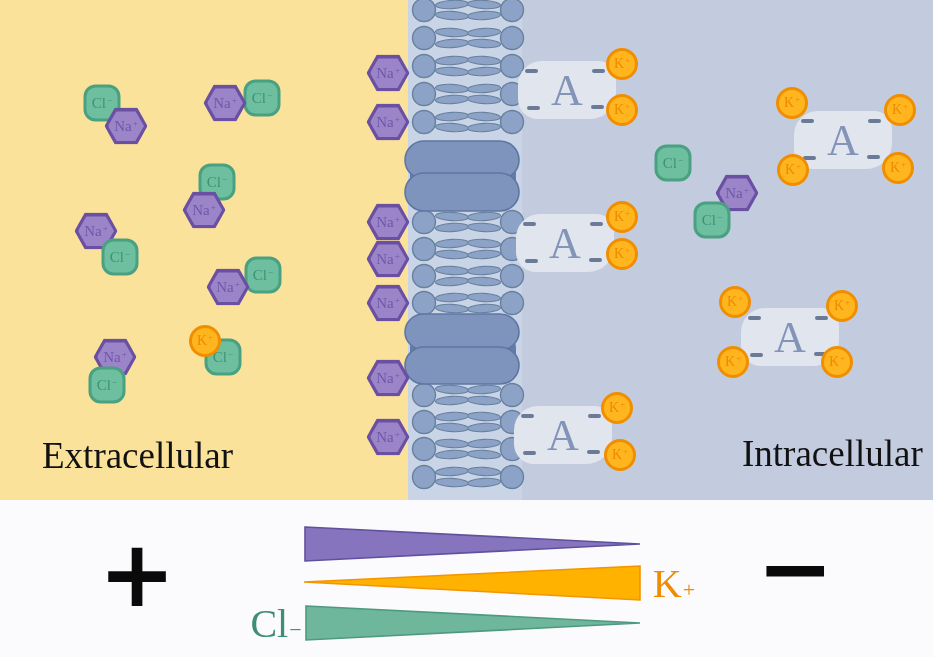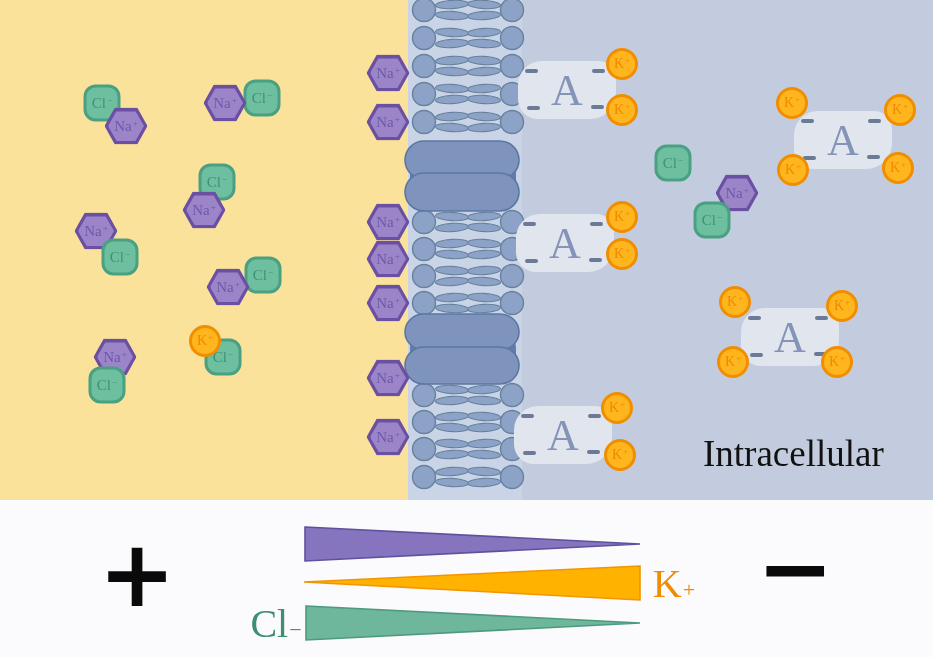--- a/index.html
+++ b/index.html
@@ -15,21 +15,21 @@
         background:var(--intracellular-bg);}
   #membrane-svg{position:absolute;left:400px;top:0;}
 
   .lipid-head{fill:var(--lipid-fill);stroke:var(--lipid-stroke);stroke-width:1.4;}
   .lipid-tail{fill:var(--lipid-fill);stroke:var(--lipid-stroke);stroke-width:1.1;}
   .protein-blob{fill:var(--protein-fill);stroke:var(--protein-stroke);stroke-width:1.6;}
   .protein-dark{fill:var(--protein-dark);}
 
   .region-label{position:absolute;font-size:37px;color:#111;white-space:nowrap;}
   #extracellular-label{left:42px;top:434px;}
-  #intracellular-label{left:703px;top:432px;}
+  #intracellular-label{left:742px;top:432px;}
 
   
   .ion{position:absolute;transform:translate(-50%,-50%);display:grid;place-items:center;
        font-family:"Liberation Serif","DejaVu Serif",serif;line-height:1;}
   .hex-outer{width:43px;height:37px;background:var(--na-stroke);
        clip-path:polygon(0 50%,24% 0,76% 0,100% 50%,76% 100%,24% 100%);}
   .hex-inner{width:36px;height:30px;background:var(--na-fill);
        clip-path:polygon(0 50%,24% 0,76% 0,100% 50%,76% 100%,24% 100%);
        display:grid;place-items:center;color:var(--na-text);font-size:15px;}
   .cl-ion{width:37px;height:37px;box-sizing:border-box;border-radius:12px;
@@ -456,20 +456,21 @@
         </span>
       </div>
       <div class="ion k-ion" style="left: 837px; top: 362px;">
         <span class="ion-text">
           <span>K</span>
           <span class="chg">+</span>
         </span>
       </div>
     </div>
 
+  <div class="region-label" id="extracellular-label">Extracellular</div>
   <div class="region-label" id="intracellular-label">Intracellular</div>
 
   <div id="gradient-panel">
     <svg id="gradient-svg" width="933" height="157" viewBox="0 0 933 157">
       <polygon class="tri-na" points="305,27 640,44 305,61"></polygon>
       <polygon class="tri-k" points="304,82 640,66 640,100"></polygon>
       <polygon class="tri-cl" points="306,106 640,123 306,140"></polygon>
     </svg>
 
     <div class="grad-label" id="grad-label-k">

